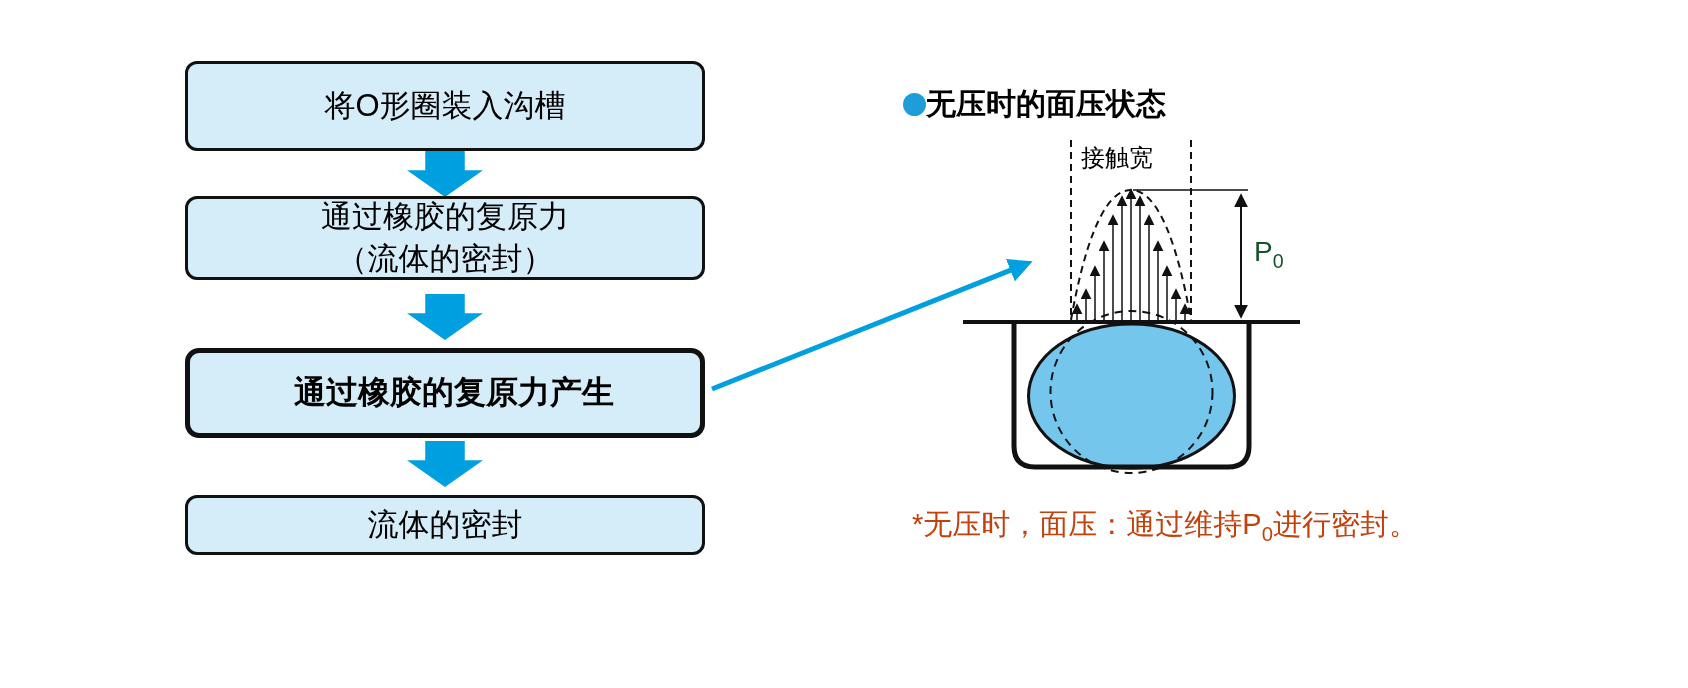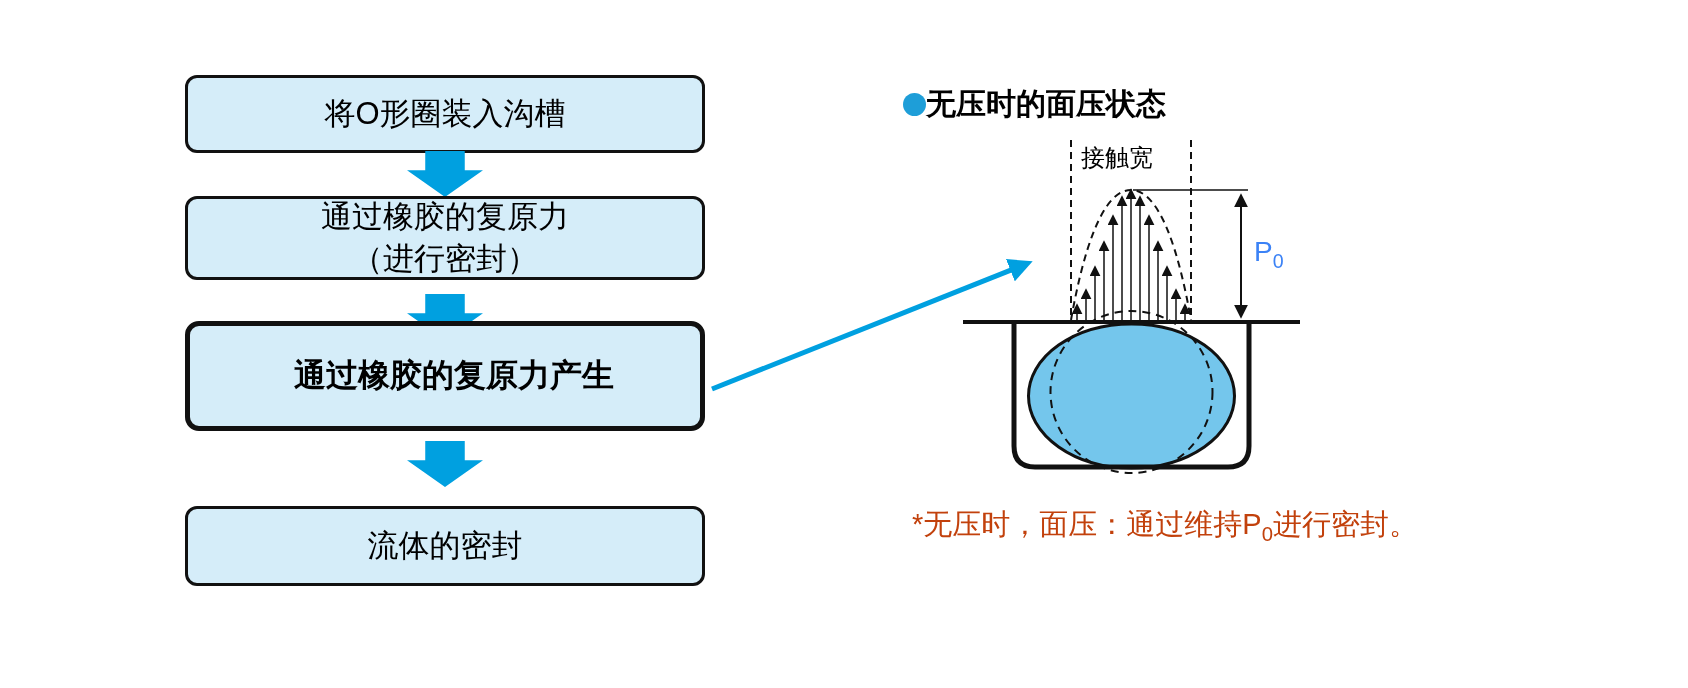--- a/index.html
+++ b/index.html
@@ -8,24 +8,24 @@
 
   
   .flow-box {
     position:absolute; left:185px; width:520px;
     background:#d5edf9; border:3px solid #111;
     border-radius:12px;
     display:flex; flex-direction:column; justify-content:center; align-items:center;
     font-size:31px; color:#000; line-height:1.35; text-align:center;
   }
   .flow-box.emphasis { border-width:5px; font-weight:bold; font-size:32px; border-radius:14px; }
-  #box1 { top:75px;  height:78px; }
+  #box1 { top:61px;  height:90px; }
   #box2 { top:196px; height:84px; }
-  #box3 { top:321px; height:110px;padding-left:18px; }
-  #box4 { top:506px; height:80px;align-items:center; }
+  #box3 { top:348px; height:90px;padding-left:18px; }
+  #box4 { top:495px; height:60px;align-items:center; }
 
   
   .flow-arrow {
     position:absolute; left:407px; width:76px; height:46px; background:#00a0e0;
     clip-path: polygon(24% 0, 76% 0, 76% 42%, 100% 42%, 50% 100%, 0 42%, 24% 42%);
   }
   #arrow1 { top:151px; }
   #arrow2 { top:294px; }
   #arrow3 { top:441px; }
 
@@ -37,21 +37,21 @@
   }
   .diagram-title .dot {
     width:23px; height:23px; border-radius:50%; background:#1e9ed8; flex:0 0 auto;
   }
   .contact-width-label {
     position:absolute; left:1081px; top:142px; width:100px;
     font-size:24px; color:#000;
   }
   .p0-label {
     position:absolute; left:1254px; top:236px;
-    font-size:28px; color:#3b82f6;
+    font-size:28px; color:#14532d;
   }
   .p0-label sub, .footnote sub { font-size:70%; }
   .footnote {
     position:absolute; left:912px; top:505px;
     font-size:29px; color:#c2410c;
   }
 
   svg.overlay { position:absolute; left:0; top:0; width:1688px; height:688px; }
 </style>
 </head>
@@ -111,21 +111,21 @@
     <path d="M1014,324 V446 Q1014,467 1035,467 H1228 Q1249,467 1249,446 V324" fill="none" stroke="#111" stroke-width="5"></path>
   </svg>
 
   <div id="box1" class="flow-box">
     <span>将O形圈装入沟槽</span>
   </div>
   <div id="arrow1" class="flow-arrow"></div>
 
   <div id="box2" class="flow-box">
     <span>通过橡胶的复原力</span>
-    <span>（进行密封）</span>
+    <span>（流体的密封）</span>
   </div>
   <div id="arrow2" class="flow-arrow"></div>
 
   <div id="box3" class="flow-box emphasis">
     <span>通过橡胶的复原力产生</span>
   </div>
   <div id="arrow3" class="flow-arrow"></div>
 
   <div id="box4" class="flow-box">
     <span>流体的密封</span>

